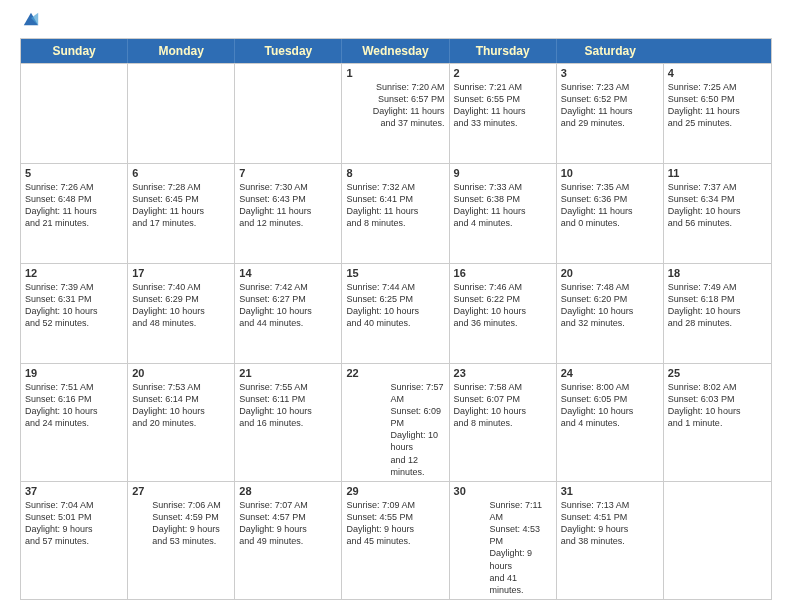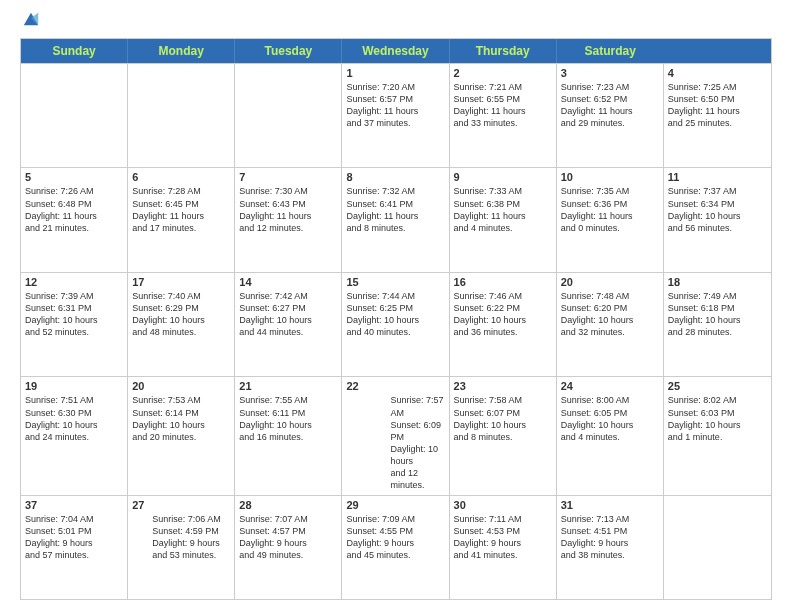--- a/index.html
+++ b/index.html
@@ -66,21 +66,21 @@
       display: flex;
       flex-direction: column;
       border: 1px solid #ccc;
     }
     .cal-header {
       display: grid;
       grid-template-columns: repeat(7, 1fr);
       background: #2e6db4;
     }
     .cal-header-cell {
-      color: #bef264;
+      color: #fef9c3;
       font-size: 12px;
       font-weight: bold;
       padding: 5px 4px;
       text-align: center;
       border-right: 1px solid #4a82c0;
     }
     .cal-header-cell:last-child { border-right: none; }
     .cal-body {
       flex: 1;
       display: flex;
@@ -147,21 +147,21 @@
         <div class="cal-header-cell">Thursday</div>
         <div class="cal-header-cell">Saturday</div>
       </div>
     <div class="cal-body">
     <div class="cal-row">
           <div class="cal-cell empty"></div>
           <div class="cal-cell empty"></div>
           <div class="cal-cell empty"></div>
           <div class="cal-cell">
             <div class="day-num">1</div>
-            <div class="cell-info" style="white-space: pre-line;">Sunrise: 7:20 AM
+            <div class="cell-info" style="white-space: pre-line; text-align: right;">Sunrise: 7:20 AM
 Sunset: 6:57 PM
 Daylight: 11 hours
 and 37 minutes.</div>
           </div>
           <div class="cal-cell">
             <div class="day-num">2</div>
             <div class="cell-info" style="white-space: pre-line;">Sunrise: 7:21 AM
 Sunset: 6:55 PM
 Daylight: 11 hours
 and 33 minutes.</div>
@@ -280,21 +280,21 @@
             <div class="cell-info" style="white-space: pre-line;">Sunrise: 7:49 AM
 Sunset: 6:18 PM
 Daylight: 10 hours
 and 28 minutes.</div>
           </div>
         </div>
         <div class="cal-row">
           <div class="cal-cell">
             <div class="day-num">19</div>
             <div class="cell-info" style="white-space: pre-line;">Sunrise: 7:51 AM
-Sunset: 6:30 PM
+Sunset: 6:16 PM
 Daylight: 10 hours
 and 24 minutes.</div>
           </div>
           <div class="cal-cell">
             <div class="day-num">20</div>
             <div class="cell-info" style="white-space: pre-line;">Sunrise: 7:53 AM
 Sunset: 6:14 PM
 Daylight: 10 hours
 and 20 minutes.</div>
           </div>
@@ -358,21 +358,21 @@
           </div>
           <div class="cal-cell">
             <div class="day-num">29</div>
             <div class="cell-info" style="white-space: pre-line;">Sunrise: 7:09 AM
 Sunset: 4:55 PM
 Daylight: 9 hours
 and 45 minutes.</div>
           </div>
           <div class="cal-cell">
             <div class="day-num">30</div>
-            <div class="cell-info" style="white-space: pre-line;">Sunrise: 7:11 AM
+            <div class="cell-info" style="white-space: pre-line; margin-left: 36px;">Sunrise: 7:11 AM
 Sunset: 4:53 PM
 Daylight: 9 hours
 and 41 minutes.</div>
           </div>
           <div class="cal-cell">
             <div class="day-num">31</div>
             <div class="cell-info" style="white-space: pre-line;">Sunrise: 7:13 AM
 Sunset: 4:51 PM
 Daylight: 9 hours
 and 38 minutes.</div>

